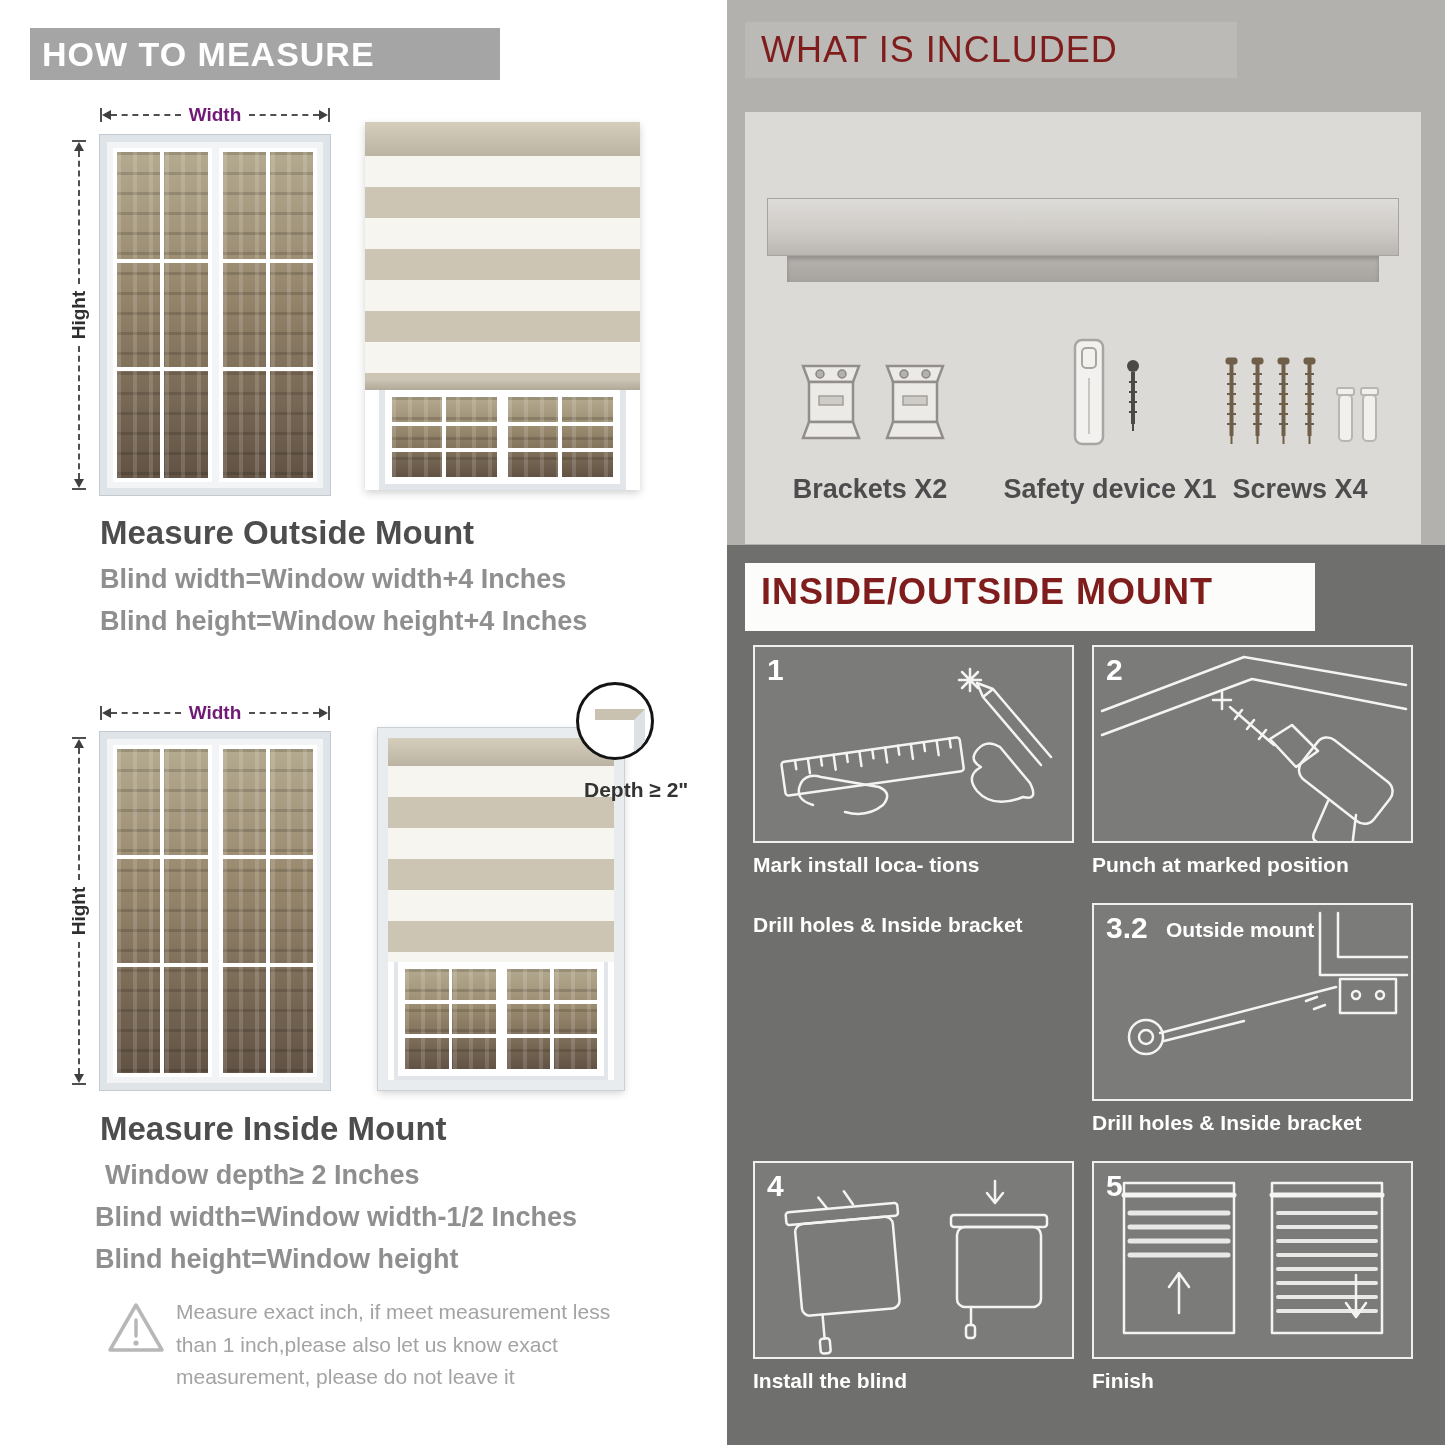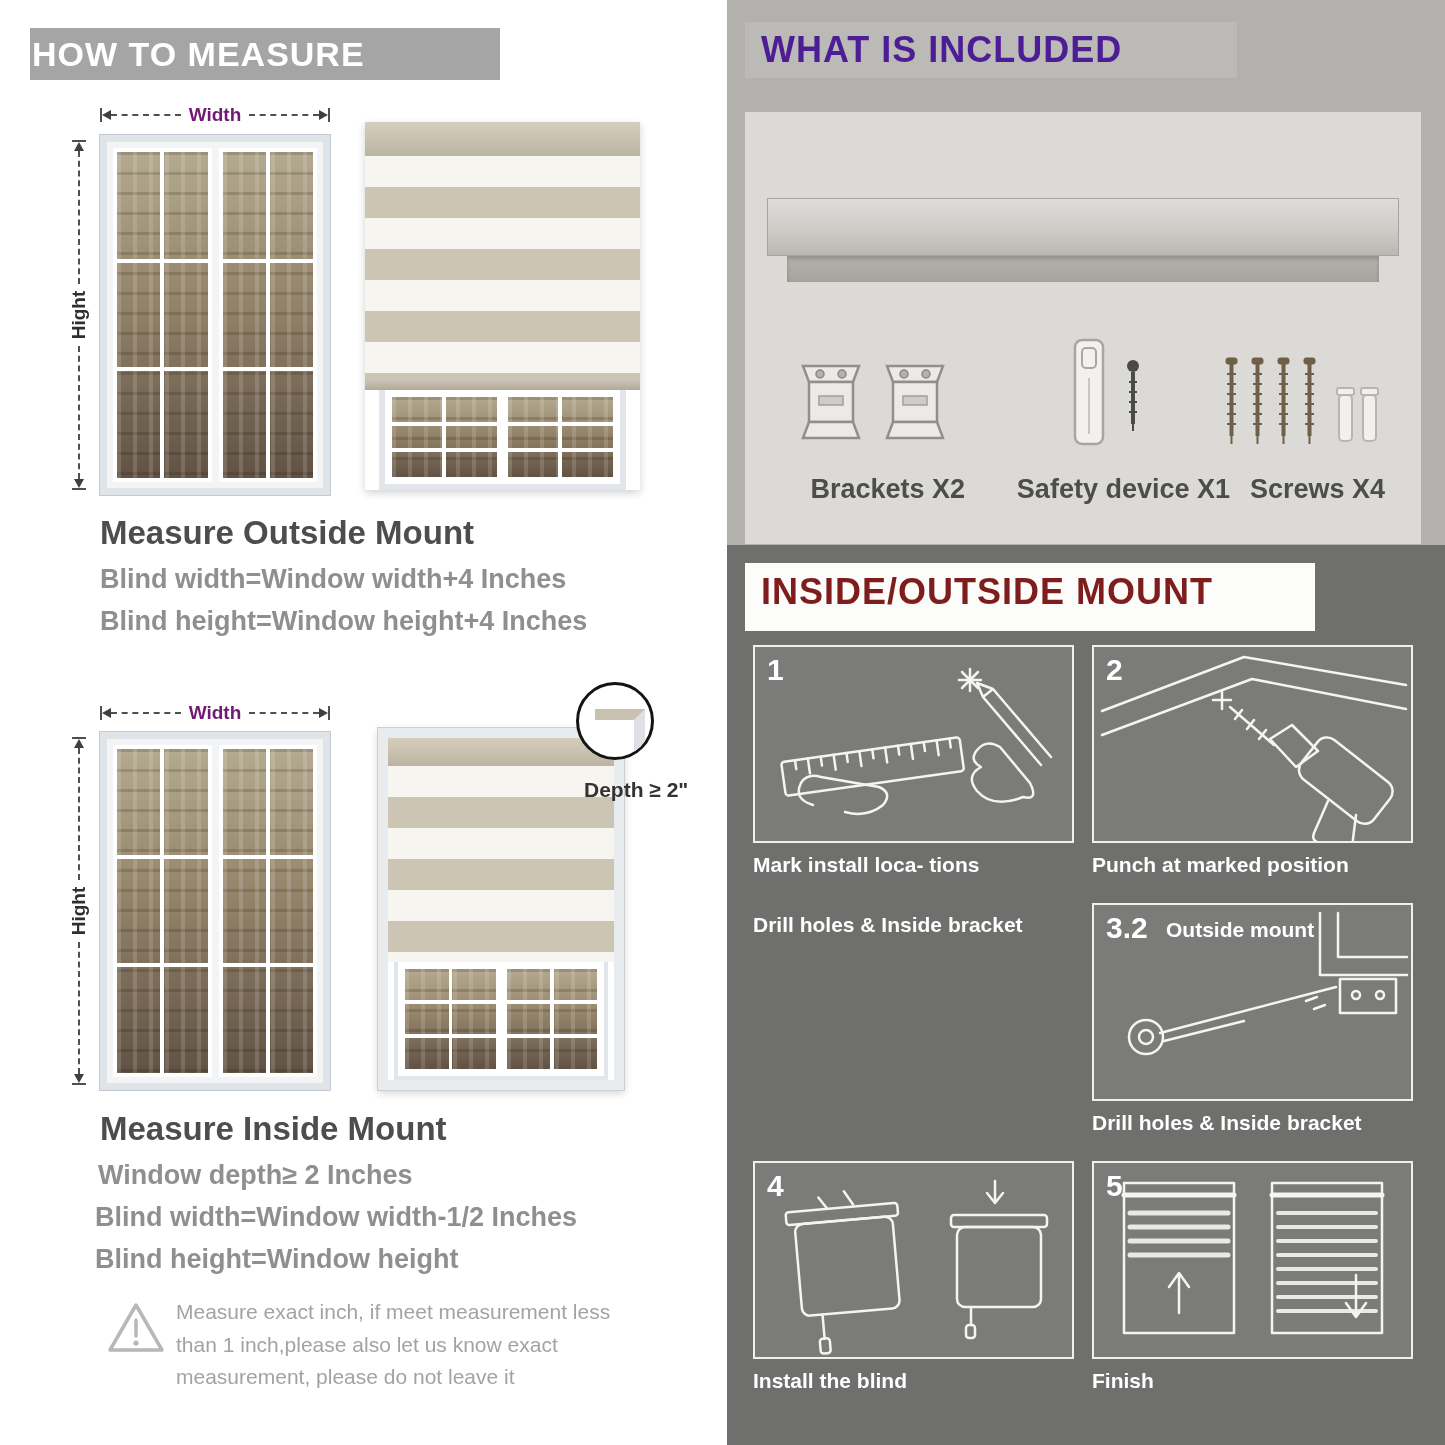--- a/index.html
+++ b/index.html
@@ -2,21 +2,21 @@
 <html><head>
 <meta charset="utf-8">
 <style>
   *{box-sizing:border-box;margin:0;padding:0}
   html,body{width:1445px;height:1445px}
   body{font-family:"Liberation Sans",sans-serif;background:#fff;position:relative;overflow:hidden}
   .abs{position:absolute}
 
   
   .banner-left{left:30px;top:28px;width:470px;height:52px;background:#a5a5a5;color:#fff;
-    font-weight:bold;font-size:34px;line-height:52px;padding-left:2px;letter-spacing:1px}
+    font-weight:bold;font-size:34px;line-height:52px;padding-left:12px;letter-spacing:1px}
   .h-title{font-size:33px;font-weight:bold;color:#4d4d4d}
   .h-line{font-size:27px;font-weight:bold;color:#8f8f8f}
 
   
   .window{background:#f2f4f6;border:7px solid #dfe4e9;outline:1px solid #c3cad1;padding:6px;display:flex;gap:7px}
   .sash{flex:1;border:4px solid #fff;background:
     linear-gradient(90deg,transparent 0 calc(50% - 2px),#fff calc(50% - 2px) calc(50% + 2px),transparent calc(50% + 2px)),
     linear-gradient(180deg,transparent 0 calc(33.3% - 2px),#fff calc(33.3% - 2px) calc(33.3% + 2px),transparent calc(33.3% + 2px) calc(66.6% - 2px),#fff calc(66.6% - 2px) calc(66.6% + 2px),transparent calc(66.6% + 2px)),
     repeating-linear-gradient(90deg,rgba(255,255,255,.14) 0 4px,transparent 4px 16px),
     repeating-linear-gradient(180deg,rgba(20,12,6,.16) 0 3px,transparent 3px 20px),
@@ -49,29 +49,29 @@
 
   .callout{width:78px;height:78px;border-radius:50%;border:3px solid #141414;background:#fff;overflow:hidden;position:absolute}
   .callout .corner{position:absolute;left:16px;top:24px;right:6px;bottom:6px;background:#fff;
     border-top:11px solid #c9c2b1;border-right:11px solid #dde1e5}
   .depth-lbl{font-size:21px;font-weight:bold;color:#333}
 
   .warn-text{font-size:21px;color:#a3a3a3;line-height:1.55;width:452px}
 
   
   .rt-bg{left:727px;top:0;width:718px;height:545px;background:#b3b1ae}
-  .inc-banner{left:745px;top:22px;width:492px;height:56px;background:#bcbab7;color:#4c1d95;
-    font-size:36px;font-weight:bold;line-height:56px;padding-left:16px;letter-spacing:1px}
+  .inc-banner{left:745px;top:22px;width:492px;height:56px;background:#bcbab7;color:#7f1d1d;
+    font-size:36px;font-weight:normal;line-height:56px;padding-left:16px;letter-spacing:1px}
   .inc-panel{left:745px;top:112px;width:676px;height:432px;background:#dcdad7}
   .inc-title{position:absolute;top:26px;width:100%;text-align:center;font-size:30px;font-weight:bold;color:#4d4d4d}
   .rail-main{position:absolute;left:22px;right:22px;top:86px;height:58px;border:1px solid #a6a3a0;
     background:linear-gradient(180deg,#dedcd8 0%,#cfccc8 55%,#bab7b3 100%)}
   .rail-sub{position:absolute;left:42px;right:42px;top:144px;height:26px;
     background:linear-gradient(180deg,#b6b3af,#a7a4a0);box-shadow:inset 0 3px 4px rgba(0,0,0,.2)}
-  .inc-label{position:absolute;top:362px;font-size:27px;font-weight:bold;color:#4d4d4d;text-align:right}
+  .inc-label{position:absolute;top:362px;font-size:27px;font-weight:bold;color:#4d4d4d;text-align:center}
 
   .rb-bg{left:727px;top:545px;width:718px;height:900px;background:#6f6f6d}
   .mount-banner{left:745px;top:563px;width:570px;height:68px;background:#fcfcfb;color:#7f1d1d;
     font-size:36px;font-weight:bold;line-height:58px;padding-left:16px;letter-spacing:1px}
 
   .steps{left:753px;top:645px;width:660px;display:grid;grid-template-columns:1fr 1fr;column-gap:18px;row-gap:26px}
   .step{display:flex;flex-direction:column}
   .panel{height:198px;background:#7b7b79;border:2px solid #f0efed;position:relative;overflow:hidden}
   .num{position:absolute;left:12px;top:6px;font-size:30px;font-weight:bold;color:#fff;z-index:2}
   .ptitle{position:absolute;left:72px;top:13px;font-size:21px;font-weight:bold;color:#fff;z-index:2}
@@ -151,21 +151,21 @@
     <div class="sash"></div>
     <div class="sash"></div>
   </div>
 </div>
 <div class="callout" style="left:576px;top:682px">
   <div class="corner"></div>
 </div>
 <div class="abs depth-lbl" style="left:584px;top:778px">Depth ≥ 2"</div>
 
 <div class="abs h-title" style="left:100px;top:1110px">Measure Inside Mount</div>
-<div class="abs h-line" style="left:98px;top:1160px">Window depth≥ 2 Inches</div>
+<div class="abs h-line" style="left:105px;top:1160px">Window depth≥ 2 Inches</div>
 <div class="abs h-line" style="left:95px;top:1202px">Blind width=Window width-1/2 Inches</div>
 <div class="abs h-line" style="left:95px;top:1244px">Blind height=Window height</div>
 
 <svg class="abs" style="left:106px;top:1300px" width="60" height="56" viewBox="0 0 60 56">
   <path d="M30 5 L56 50 H4 Z" fill="none" stroke="#b7b7b7" stroke-width="3.5" stroke-linejoin="round"></path>
   <path d="M30 20 V36" stroke="#b7b7b7" stroke-width="3.5" stroke-linecap="round"></path>
   <circle cx="30" cy="43" r="2.6" fill="#b7b7b7"></circle>
 </svg>
 <div class="abs warn-text" style="left:176px;top:1296px">Measure exact inch, if meet measurement less than 1 inch,please also let us know exact measurement, please do not leave it</div>
 

